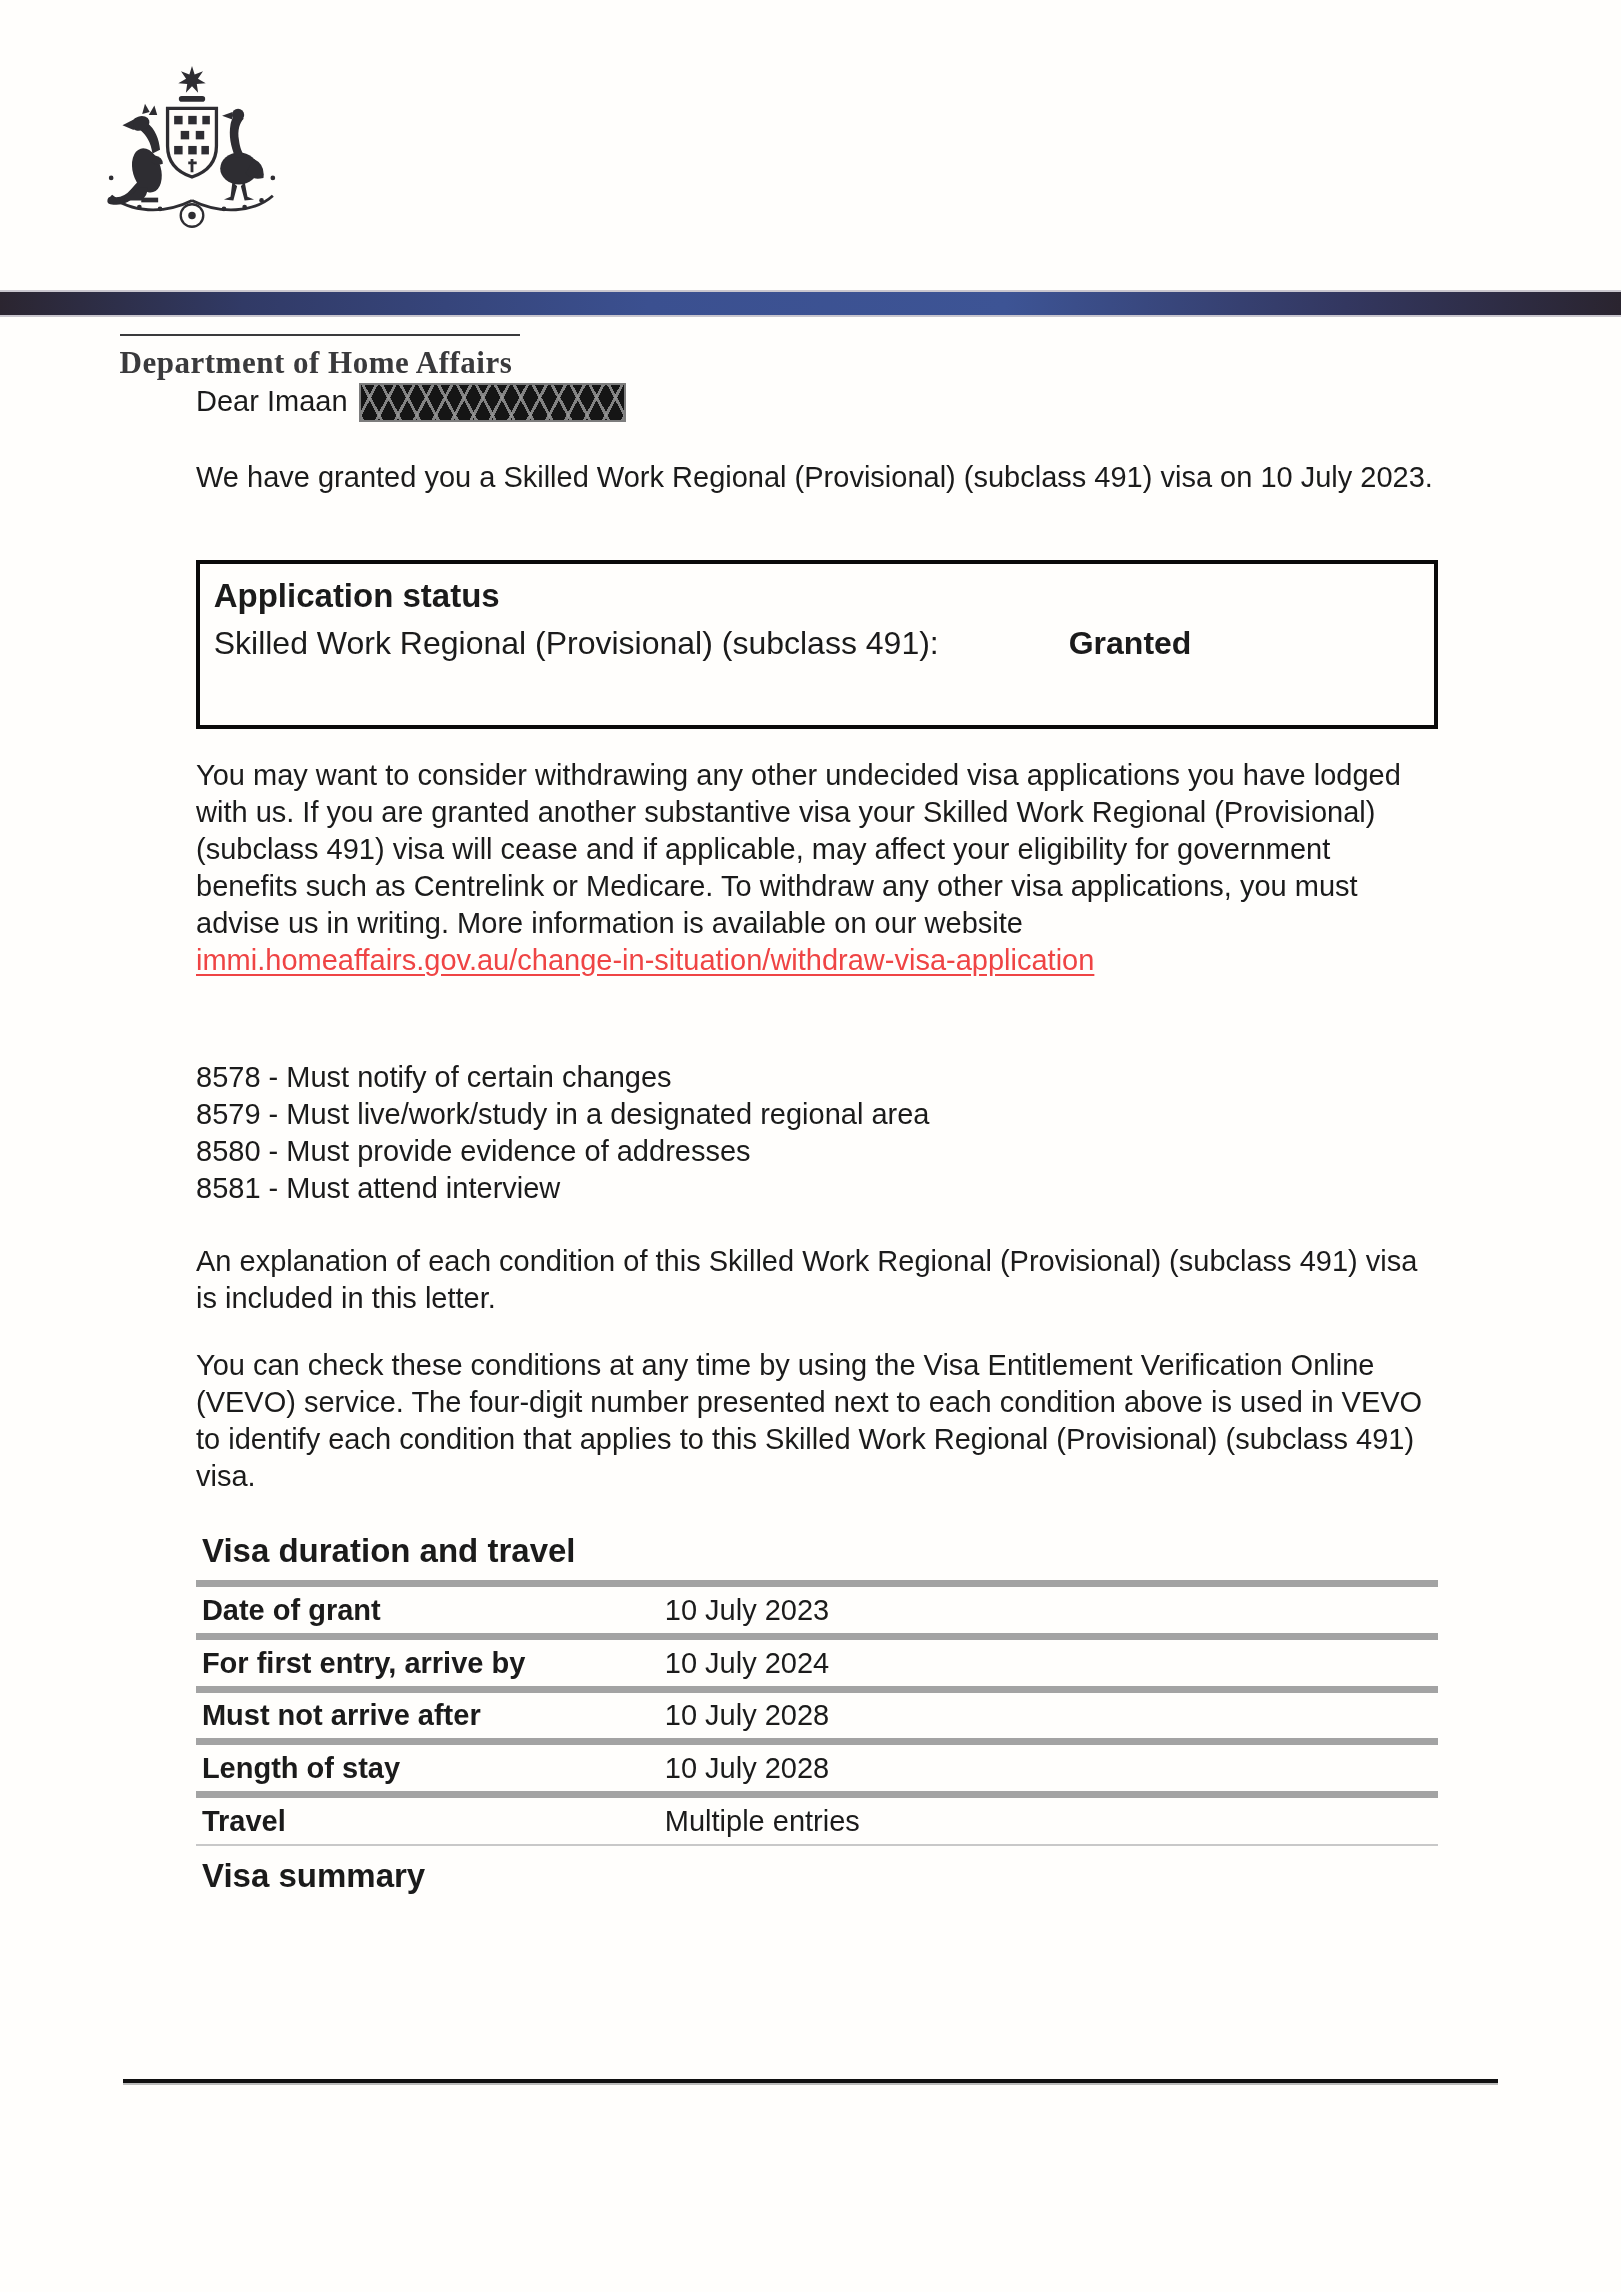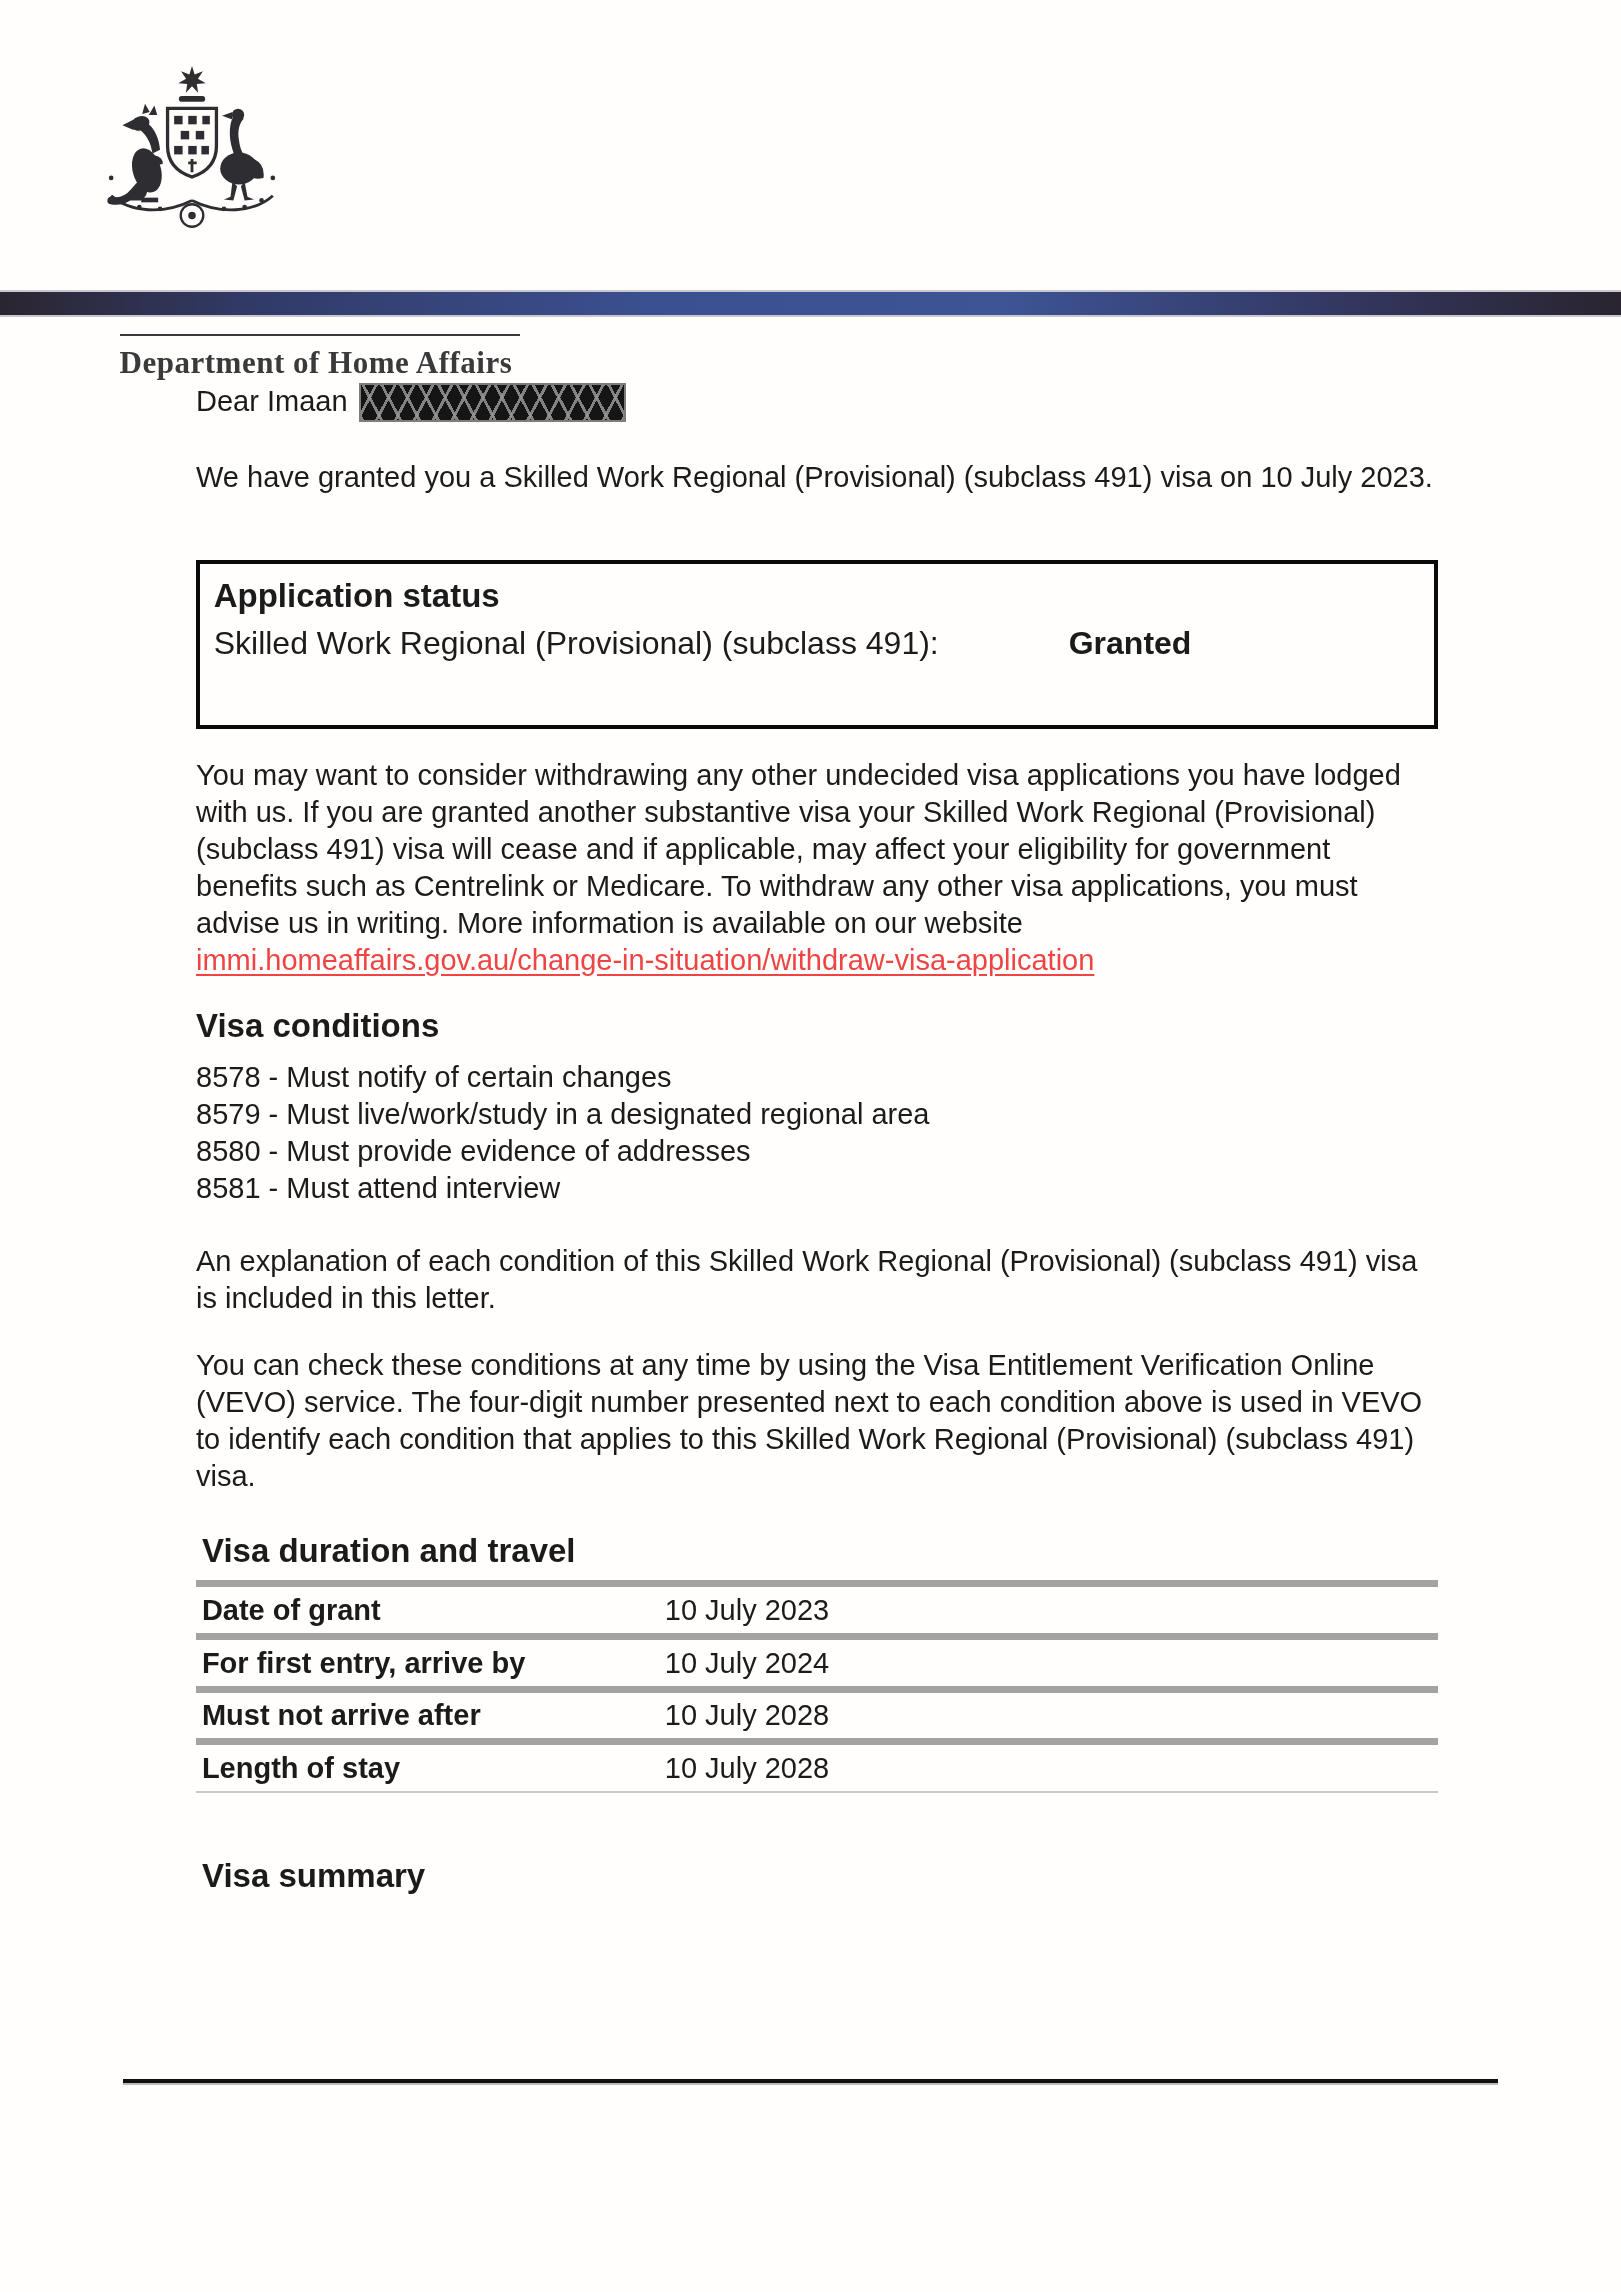--- a/index.html
+++ b/index.html
@@ -139,21 +139,20 @@
       <div class="status-visa">Skilled Work Regional (Provisional) (subclass 491):</div>
       <div class="status-granted">Granted</div>
     </div>
   </div>
 
   <div class="abs body-text" style="top:757px;">
     <span>You may want to consider withdrawing any other undecided visa applications you have lodged with us. If you are granted another substantive visa your Skilled Work Regional (Provisional) (subclass 491) visa will cease and if applicable, may affect your eligibility for government benefits such as Centrelink or Medicare. To withdraw any other visa applications, you must advise us in writing. More information is available on our website</span>
     <a href="#" class="link">immi.homeaffairs.gov.au/change-in-situation/withdraw-visa-application</a>
   </div>
 
-  <div class="abs section-title" style="top:1006px;">Visa conditions</div>
   <div class="abs" style="top:1059px;">
     <div class="cond-line">8578 - Must notify of certain changes</div>
     <div class="cond-line">8579 - Must live/work/study in a designated regional area</div>
     <div class="cond-line">8580 - Must provide evidence of addresses</div>
     <div class="cond-line">8581 - Must attend interview</div>
   </div>
 
   <div class="abs body-text" style="top:1243px;">An explanation of each condition of this Skilled Work Regional (Provisional) (subclass 491) visa is included in this letter.</div>
 
   <div class="abs body-text" style="top:1347px;">You can check these conditions at any time by using the Visa Entitlement Verification Online (VEVO) service. The four-digit number presented next to each condition above is used in VEVO to identify each condition that applies to this Skilled Work Regional (Provisional) (subclass 491) visa.</div>
@@ -170,20 +169,24 @@
       <td>10 July 2024</td>
     </tr>
     <tr>
       <td class="lbl">Must not arrive after</td>
       <td>10 July 2028</td>
     </tr>
     <tr>
       <td class="lbl">Length of stay</td>
       <td>10 July 2028</td>
     </tr>
+    <tr>
+      <td class="lbl">Travel</td>
+      <td>Multiple entries</td>
+    </tr>
   </tbody>
     </table>
 
   <div class="abs section-title" style="top:1856px;left:202px;">Visa summary</div>
 
   <div class="bottom-rule"></div>
 
 </div>
 
 

